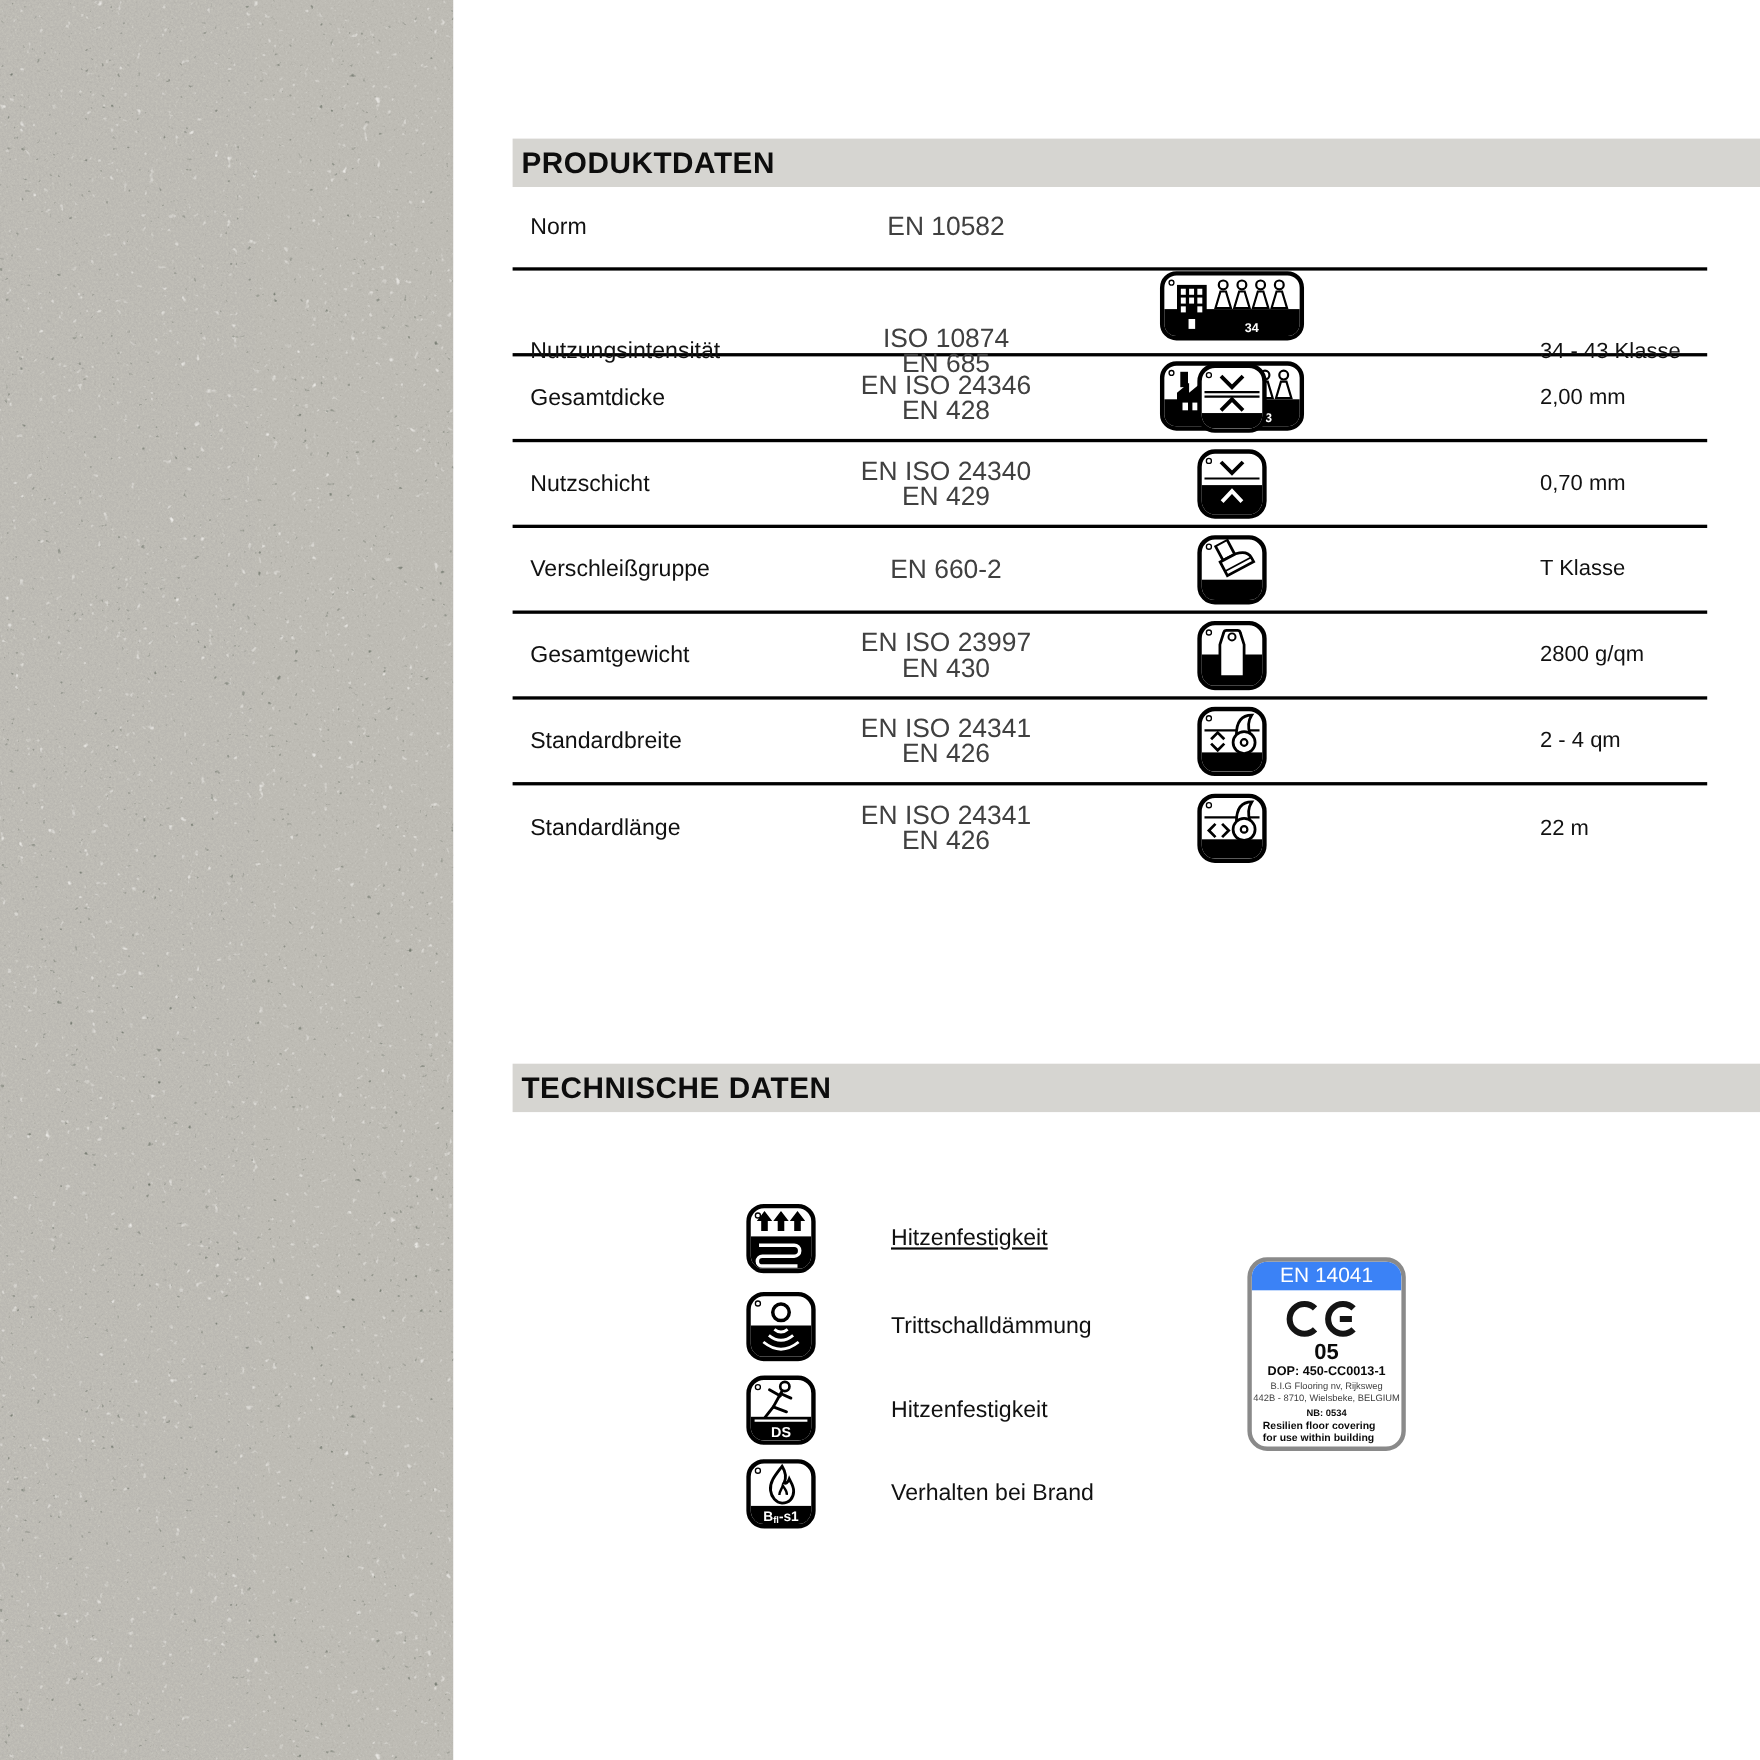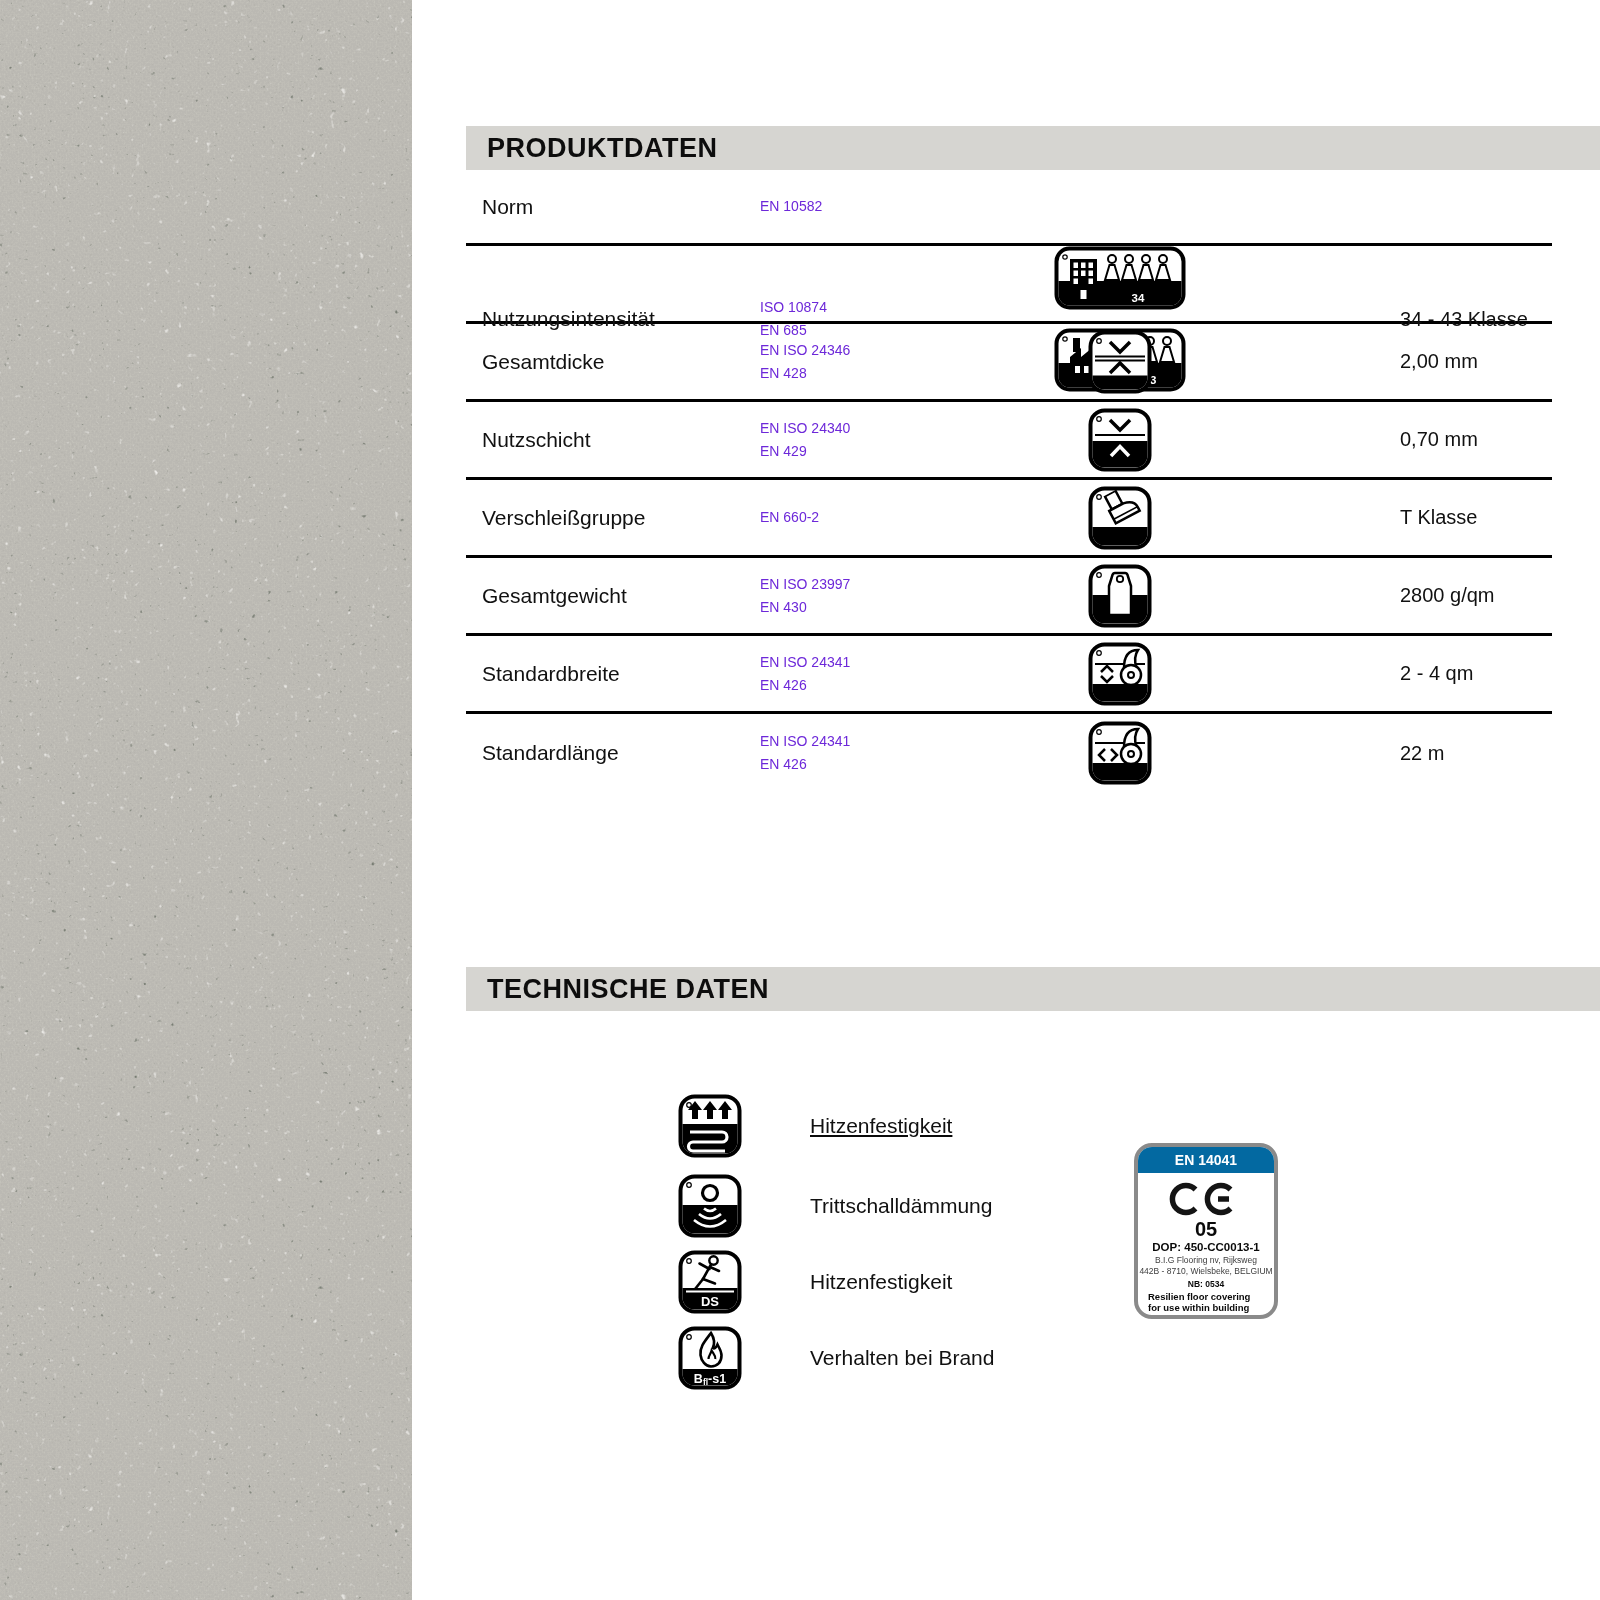--- a/index.html
+++ b/index.html
@@ -11,52 +11,52 @@
   }
   svg text{font-family:"Liberation Sans","DejaVu Sans",sans-serif;}
 
   
   .sample{position:absolute;left:0;top:0;width:412px;height:1600px;display:block;}
 
   
   .section-bar{
     position:absolute;left:466px;right:0;height:44px;
     background:#d6d5d1;display:flex;align-items:center;
-    padding-left:21px;box-sizing:border-box;
+    padding-left:8px;box-sizing:border-box;
     font-size:27px;font-weight:bold;letter-spacing:.5px;color:#0d0d0d;
   }
   .bar-produktdaten{top:126px;}
   .bar-technische{top:952px;margin-top:15px;}
 
   
   .pd-table{position:absolute;left:466px;top:170px;width:1086px;}
   .pd-row{
     display:grid;grid-template-columns:278px 200px 320px 1fr;
     align-items:center;height:78px;padding-left:16px;box-sizing:border-box;
     border-bottom:3px solid #000;
   }
   .pd-row:first-child{height:76px;}
   .pd-row:last-child{border-bottom:none;}
   .pd-label{font-size:21px;color:#111;}
-  .pd-norms{font-size:14px;line-height:23px;color:#6d28d9;}
+  .pd-norms{font-size:24px;line-height:23px;color:#404040;text-align:center;}
   .pd-iconcell{display:flex;justify-content:center;align-items:center;gap:18px;flex-direction:column;}
   .pd-value{font-size:20px;color:#111;padding-left:120px;}
 
   
   .td-item{position:absolute;left:678px;display:flex;align-items:center;gap:68px;}
   .td-item .td-label{font-size:21px;color:#111;white-space:nowrap;}
 
   
   .ce-badge{
     position:absolute;left:1134px;top:1143px;width:144px;height:176px;
     box-sizing:border-box;border:4px solid #8a8a8a;border-radius:18px;
     background:#fff;overflow:hidden;text-align:center;
   }
-  .ce-top{height:26px;background:#0369a1;color:#fff;font-size:14px;
-    display:flex;align-items:center;justify-content:center;font-weight:bold;}
+  .ce-top{height:26px;background:#3b82f6;color:#fff;font-size:19px;
+    display:flex;align-items:center;justify-content:center;}
   .ce-mark{display:block;margin:7px auto 0;}
   .ce-year{font-size:20px;font-weight:bold;line-height:22px;}
   .ce-dop{font-size:11.5px;font-weight:bold;margin-top:1px;}
   .ce-addr{font-size:8.5px;line-height:10.5px;color:#3d3d3d;margin-top:2px;}
   .ce-nb{font-size:8.5px;font-weight:bold;margin-top:3px;}
   .ce-desc{font-size:9.5px;font-weight:bold;line-height:11px;text-align:left;
     padding:2px 9px 0 10px;}
 </style>
 </head>
 <body>

